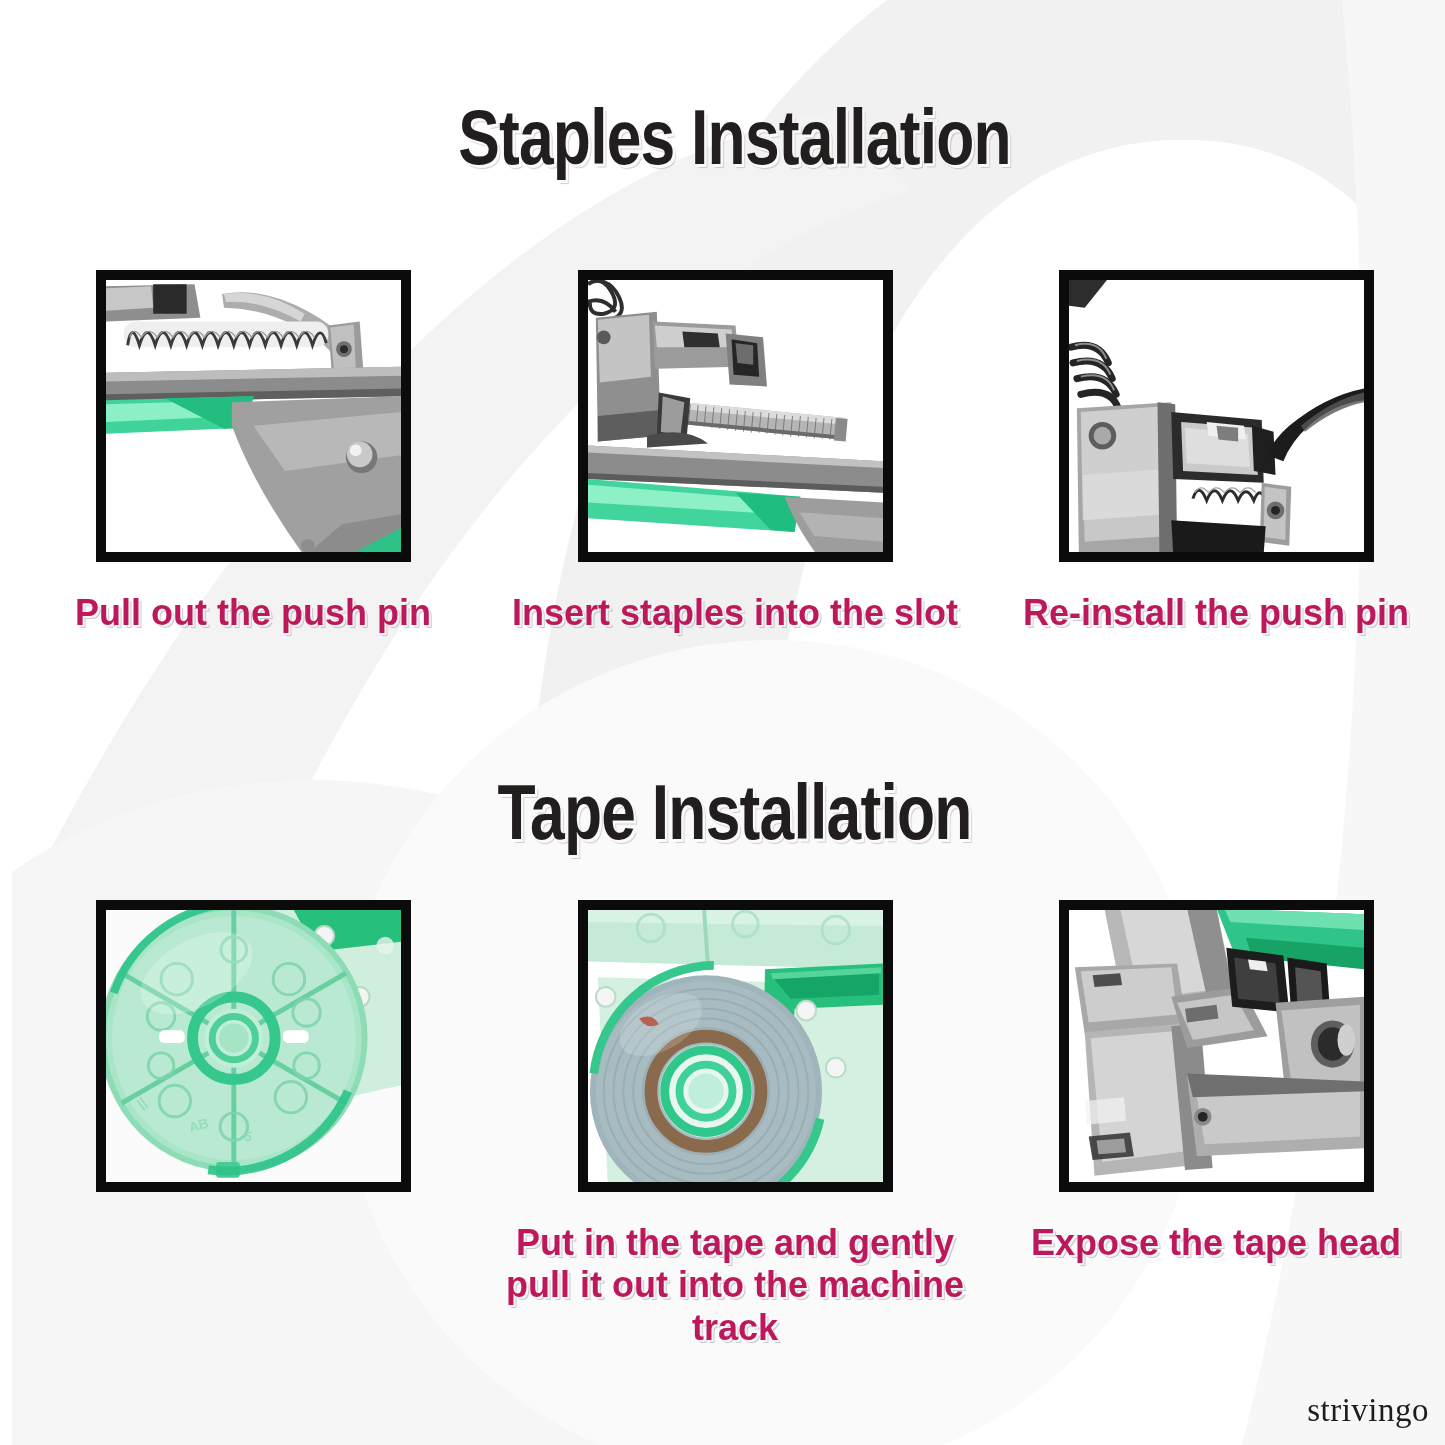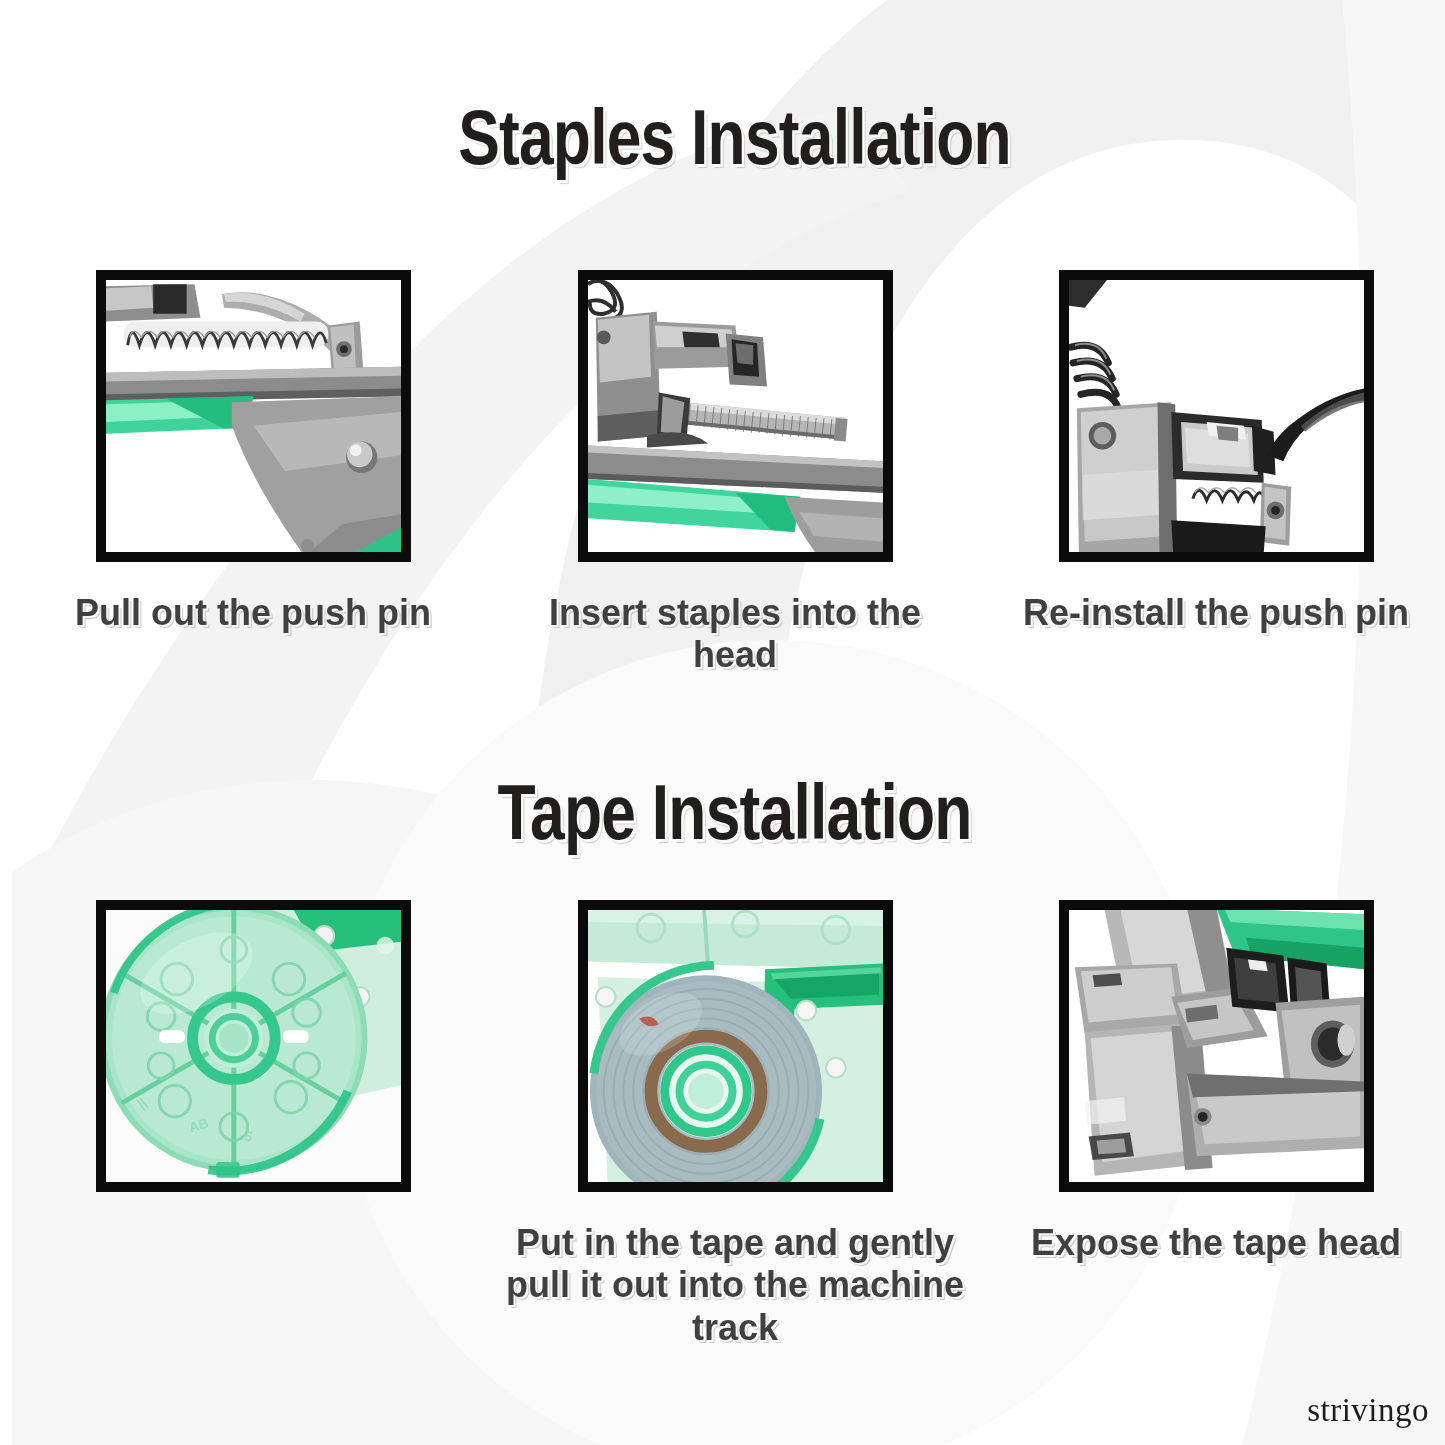--- a/index.html
+++ b/index.html
@@ -65,21 +65,21 @@
   }
   .photo-frame svg{display:block;width:100%;height:100%;}
 
   .caption{
     margin-top:30px;
     text-align:center;
     font-family:"Liberation Sans", sans-serif;
     font-weight:bold;
     font-size:36px;
     line-height:1.18;
-    color:#404040;
+    color:#be185d;
     letter-spacing:0px;
     text-shadow:2px 2px 0 rgba(255,255,255,0.85), 3px 3px 0 rgba(140,140,140,0.45);
     padding:0 14px;
   }
   .caption.wide{padding:0 4px;}
 
   
   #brand{
     position:absolute;
     right:28px;
@@ -244,21 +244,21 @@
           <g>
             <path d="M0 204 L216 222 L210 258 L0 244 Z" fill="#41d49c"></path>
             <path d="M0 210 L200 226 L198 240 L0 228 Z" fill="#8df0c6"></path>
             <path d="M150 218 L216 222 L210 258 L186 256 Z" fill="#1fbd7e"></path>
           </g>
 
           <path d="M200 222 L300 228 L300 280 L232 280 Q210 250 200 222 Z" fill="#9d9d9d"></path>
           <path d="M215 238 L300 244 L300 268 L230 262 Z" fill="#bcbcbc" opacity="0.7"></path>
         </svg>
       </div>
-      <div class="caption">Insert staples into the head</div>
+      <div class="caption">Insert staples into the slot</div>
     </div>
 
     <div class="cell c2">
       <div class="photo-frame">
         <svg viewBox="0 0 300 280" preserveAspectRatio="xMidYMid slice">
           <rect x="0" y="0" width="300" height="280" fill="#ffffff"></rect>
 
           <path d="M0 0 L40 0 L16 30 L0 28 Z" fill="#2d2d2d"></path>
 
           <g stroke="#252525" stroke-width="7" fill="none" stroke-linecap="round">

